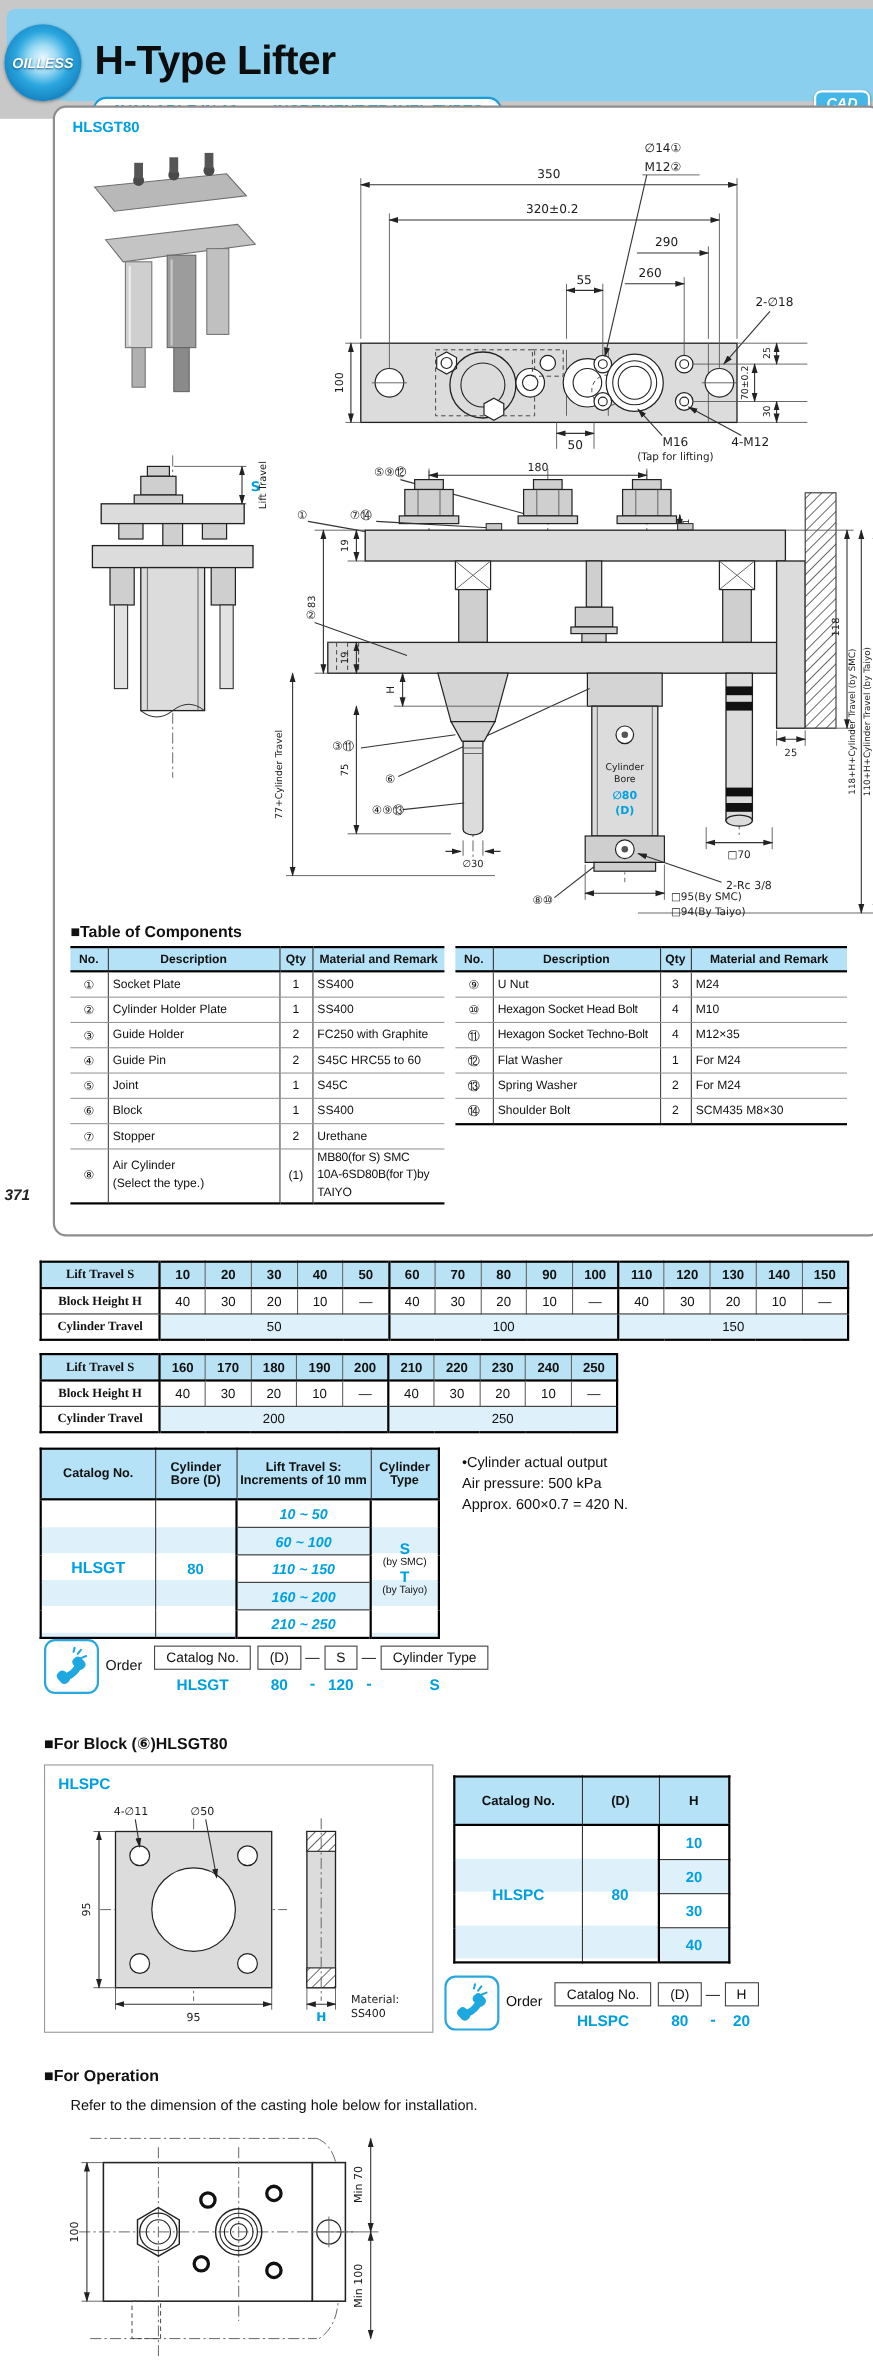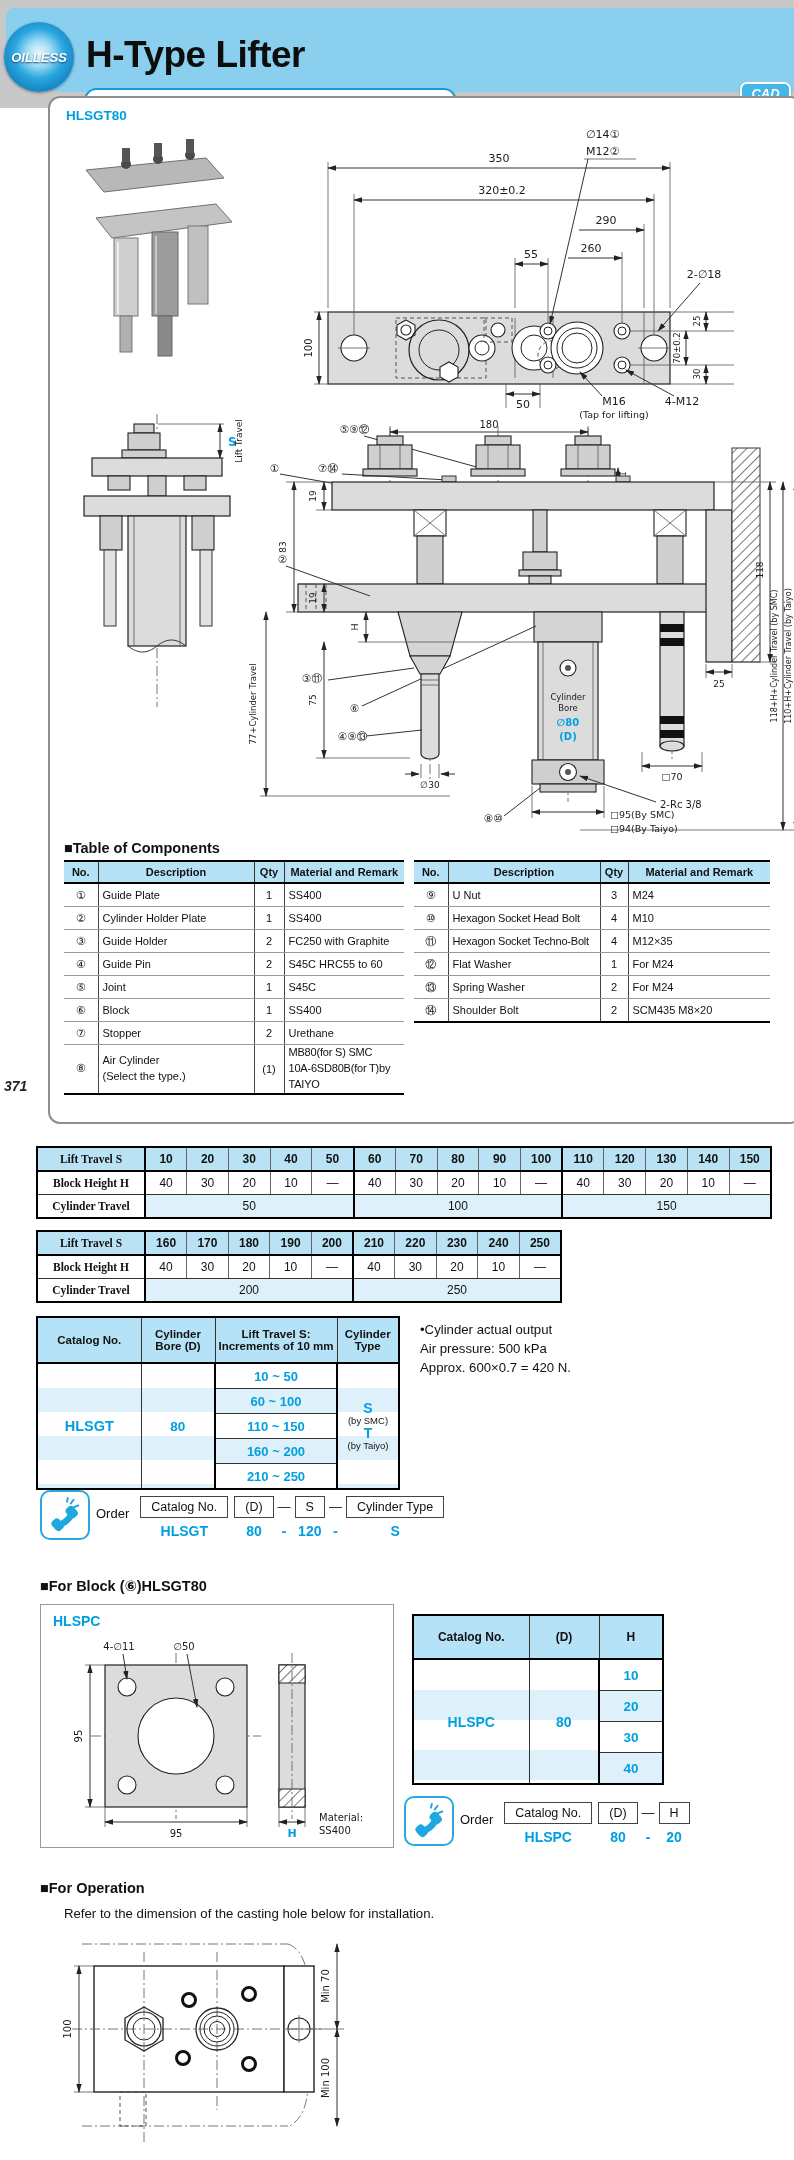--- a/index.html
+++ b/index.html
@@ -53,21 +53,21 @@
   .trav tr.r-s>*{background:#b9e3f5;font-weight:bold;border-bottom:2px solid #000;}
   .trav tr.r-h>*{border-bottom:1.2px solid #333;}
   .trav tr.r-t td{background:#def1fb;}
   .trav td.grp{border-right:2.2px solid #000;}
   
   #cat{border-collapse:collapse;table-layout:fixed;width:362px;border:2.2px solid #000;}
   #cat th{background:#b5e2f6;border:1.2px solid #333;border-bottom:2.2px solid #000;font-size:11.5px;
           white-space:pre-line;height:44px;padding:0 2px;font-weight:bold;}
   #cat td{border:1.2px solid #333;text-align:center;padding:0;}
   #cat td.cat-range{height:24px;color:#00a0e0;font-weight:bold;font-size:13px;
-          border-left:2.2px solid #000;border-right:2.2px solid #000;}
+          border-left:2.2px solid #000;border-right:2.2px solid #000;font-style:italic;}
   .tint{background:#def1fb;}
   #cat td.cat-no{color:#00a0e0;font-weight:bold;font-size:14.5px;}
   #cat td.cat-bore{color:#00a0e0;font-weight:bold;font-size:13.5px;}
   .stripe24{background:repeating-linear-gradient(180deg,#fff 0 24px,#def1fb 24px 48px);}
   .ct-s,.ct-t{color:#00a0e0;font-weight:bold;font-size:14px;line-height:14px;}
   .ct-sn,.ct-tn{font-size:9.5px;line-height:11px;color:#111;}
   
   #blk{border-collapse:collapse;table-layout:fixed;width:250px;border:2.2px solid #000;}
   #blk th{background:#b5e2f6;border:1.2px solid #333;border-bottom:2.2px solid #000;height:40px;font-size:12px;}
   #blk td{border:1.2px solid #333;text-align:center;height:30px;padding:0;}
@@ -424,21 +424,21 @@
         <tr>
       <th>No.</th>
       <th>Description</th>
       <th>Qty</th>
       <th>Material and Remark</th>
     </tr>
       </thead>
     <tbody id="comp-left">
         <tr>
           <td class="c-no">①</td>
-          <td class="c-desc">Guide Plate</td>
+          <td class="c-desc">Socket Plate</td>
           <td class="c-qty">1</td>
           <td class="c-mat">SS400</td>
         </tr>
         <tr>
           <td class="c-no">②</td>
           <td class="c-desc">Cylinder Holder Plate</td>
           <td class="c-qty">1</td>
           <td class="c-mat">SS400</td>
         </tr>
         <tr>
@@ -524,21 +524,21 @@
         <tr>
           <td class="c-no">⑬</td>
           <td class="c-desc">Spring Washer</td>
           <td class="c-qty">2</td>
           <td class="c-mat">For M24</td>
         </tr>
         <tr>
           <td class="c-no">⑭</td>
           <td class="c-desc">Shoulder Bolt</td>
           <td class="c-qty">2</td>
-          <td class="c-mat">SCM435  M8×20</td>
+          <td class="c-mat">SCM435  M8×30</td>
         </tr>
       </tbody>
   </table>
 </div>
 
 <div class="abs" id="page-num">371</div>
 
 <table class="trav abs" id="t1" style="left:36px;top:1146px;width:736px">
     <tbody id="t1-body">
       <tr class="r-s">

